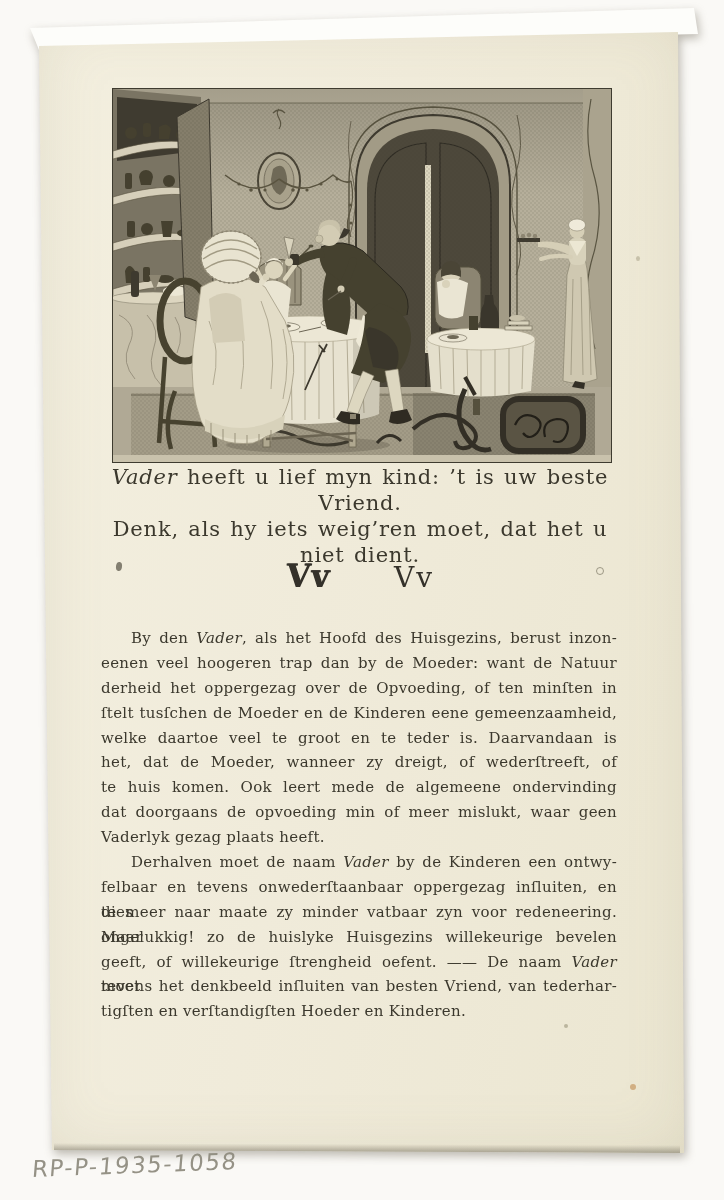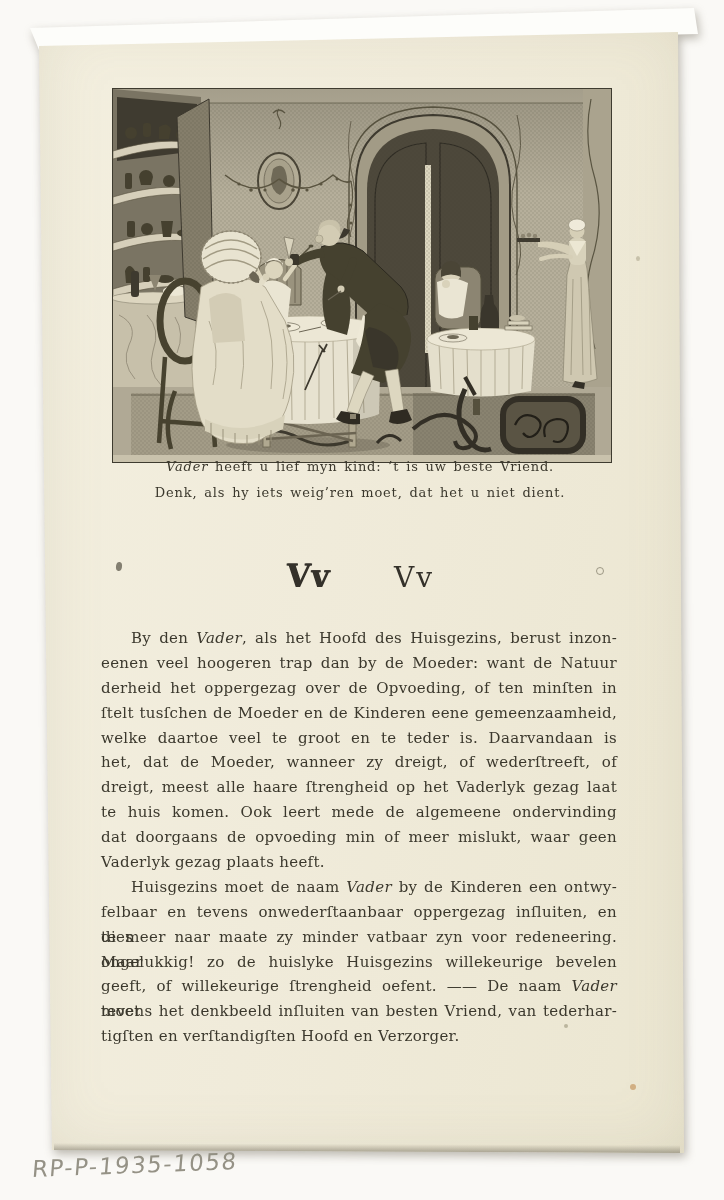--- a/index.html
+++ b/index.html
@@ -10,22 +10,22 @@
   .flap{position:absolute;left:0;top:0;width:670px;height:60px;background:#fdfdfa;
         clip-path:polygon(0px 22px,664px 2px,668px 28px,9px 44px);}
   .paper{position:absolute;left:0;top:0;width:670px;height:1160px;
          background:linear-gradient(100deg,#f3efdf 0%,#f0ebda 45%,#ebe6d1 100%);
          box-shadow:inset 0 0 70px rgba(150,140,110,.22);
          clip-path:polygon(9px 40px,648px 26px,654px 1147px,22px 1144px);}
   .paper-bottom-edge{position:absolute;left:24px;top:1138px;width:626px;height:8px;
          background:linear-gradient(rgba(0,0,0,0),rgba(95,90,75,.45));transform:rotate(.2deg);}
   .engraving{position:absolute;left:82px;top:82px;width:498px;height:373px;margin:0;
          border:1.5px solid #3e3b2f;background:#b6af9b;box-sizing:content-box;}
-  .caption{position:absolute;left:60px;top:448px;width:540px;text-align:center;
-         color:#3b382d;font-size:13px;line-height:26px;letter-spacing:.8px;word-spacing:2px;}
+  .caption{position:absolute;left:60px;top:458px;width:540px;text-align:center;
+         color:#3b382d;font-size:21px;line-height:26px;letter-spacing:.8px;word-spacing:2px;}
   .caption .it{font-style:italic;}
   .mark-left{position:absolute;left:86px;top:556px;width:6px;height:9px;border-radius:50%;
          background:#5d5a4c;opacity:.75;transform:rotate(8deg);}
   .mark-right{position:absolute;left:566px;top:561px;width:6px;height:6px;border-radius:50%;
          border:1.2px solid #8a8570;opacity:.8;}
   .heading{position:absolute;left:60px;top:552px;width:540px;display:flex;justify-content:center;
          align-items:baseline;gap:64px;color:#34312a;}
   .blackletter{font-size:31px;font-weight:700;transform:skewX(-4deg) scaleY(1.04);
          text-shadow:.8px 0 #34312a;letter-spacing:1px;}
   .romanletter{font-size:28px;letter-spacing:2px;}
@@ -279,31 +279,30 @@
         <span class="romanletter">Vv</span>
       </div>
 
       <div class="body-text">
         <div class="tline indent"><span>By den </span><span class="it">Vader</span><span>, als het Hoofd des Huisgezins, berust inzon-</span></div>
         <div class="tline">eenen veel hoogeren trap dan by de Moeder: want de Natuur</div>
         <div class="tline">derheid het oppergezag over de Opvoeding, of ten minſten in</div>
         <div class="tline">ſtelt tusſchen de Moeder en de Kinderen eene gemeenzaamheid,</div>
         <div class="tline">welke daartoe veel te groot en te teder is.  Daarvandaan is</div>
         <div class="tline">het, dat de Moeder, wanneer zy dreigt, of wederſtreeft, of</div>
-        <div class="tline">dreigt, meest alle haare ſtrengheid op het Vaderlyk gezag laat</div>
         <div class="tline">te huis komen.  Ook leert mede de algemeene ondervinding</div>
         <div class="tline">dat doorgaans de opvoeding min of meer mislukt, waar geen</div>
         <div class="tline last">Vaderlyk gezag plaats heeft.</div>
-        <div class="tline indent"><span>Huisgezins moet de naam </span><span class="it">Vader</span><span> by de Kinderen een ontwy-</span></div>
+        <div class="tline indent"><span>Derhalven moet de naam </span><span class="it">Vader</span><span> by de Kinderen een ontwy-</span></div>
         <div class="tline">felbaar en tevens onwederſtaanbaar oppergezag inſluiten, en dies</div>
         <div class="tline">te meer naar maate zy minder vatbaar zyn voor redeneering.  Maar</div>
         <div class="tline">ongelukkig! zo de huislyke Huisgezins willekeurige bevelen</div>
         <div class="tline"><span>geeft, of willekeurige ſtrengheid oefent. —— De naam </span><span class="it">Vader</span><span> moet</span></div>
         <div class="tline">tevens het denkbeeld inſluiten van besten Vriend, van tederhar-</div>
-        <div class="tline last">tigſten en verſtandigſten Hoofd en Verzorger.</div>
+        <div class="tline last">tigſten en verſtandigſten Hoeder en Kinderen.</div>
       </div>
 
       <div class="speck s1"></div>
       <div class="speck s2"></div>
       <div class="speck s3"></div>
       <div class="paper-bottom-edge"></div>
     </div>
   </div>
 
   <div class="inventory">RP-P-1935-1058</div>

